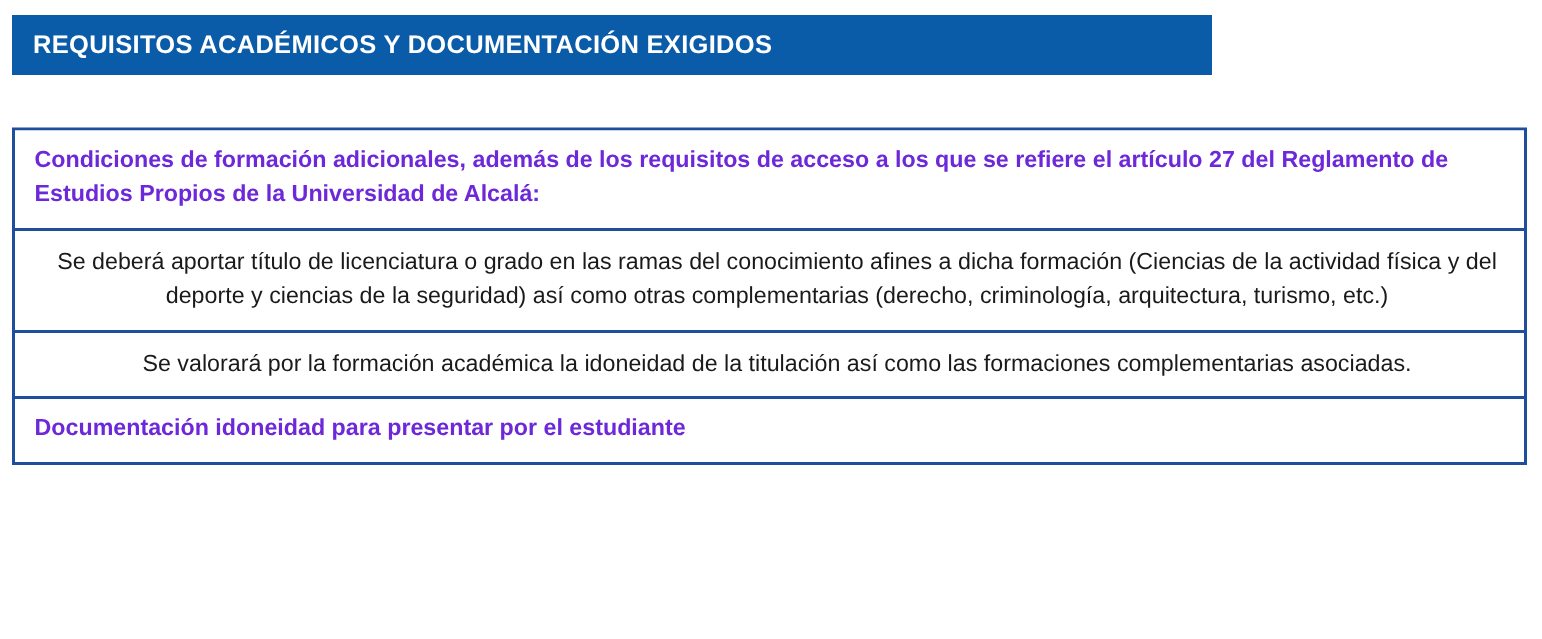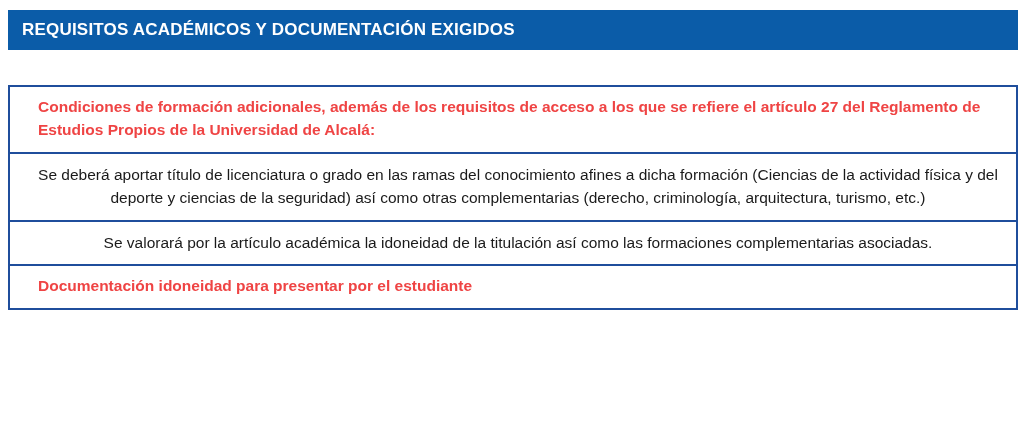--- a/index.html
+++ b/index.html
@@ -19,21 +19,21 @@
     width: 1028px;
     height: 426px;
     background: #ffffff;
   }
 
   
   .section-header {
     position: absolute;
     left: 8px;
     top: 10px;
-    width: 1010px;
+    width: 800px;
     height: 40px;
     background: #0B5CA8;
     box-sizing: border-box;
   }
   .section-header-title {
     position: absolute;
     left: 14px;
     top: 50%;
     transform: translateY(-50%);
     color: #ffffff;
@@ -61,26 +61,25 @@
     border-bottom: 2px solid #1F4E9C;
     background: #ffffff;
   }
   .req-row:last-child {
     border-bottom: none;
   }
 
   
   .req-row.heading .req-cell {
     padding: 9px 14px 10px 13px;
-    color: #ef4444;
+    color: #6d28d9;
     font-weight: bold;
     font-size: 15.5px;
     line-height: 1.47;
     font-family: "Liberation Sans", sans-serif;
-    margin-left: 15px;
   }
 
   
   .req-row.body .req-cell {
     padding: 9px 18px 10px 28px;
     color: #1a1a1a;
     font-weight: normal;
     font-size: 15.5px;
     line-height: 1.52;
     font-family: "Liberation Sans", sans-serif;
@@ -105,21 +104,21 @@
 
     <div class="req-row heading">
       <div class="req-cell">Condiciones de formación adicionales, además de los requisitos de acceso a los que se refiere el artículo 27 del Reglamento de Estudios Propios de la Universidad de Alcalá:</div>
     </div>
 
     <div class="req-row body">
       <div class="req-cell">Se deberá aportar título de licenciatura o grado en las ramas del conocimiento afines a dicha formación (Ciencias de la actividad física y del deporte y ciencias de la seguridad) así como otras complementarias (derecho, criminología, arquitectura, turismo, etc.)</div>
     </div>
 
     <div class="req-row body">
-      <div class="req-cell">Se valorará por la artículo académica la idoneidad de la titulación así como las formaciones complementarias asociadas.</div>
+      <div class="req-cell">Se valorará por la formación académica la idoneidad de la titulación así como las formaciones complementarias asociadas.</div>
     </div>
 
     <div class="req-row heading">
       <div class="req-cell">Documentación idoneidad para presentar por el estudiante</div>
     </div>
 
 
   </div>
 
 </div>

